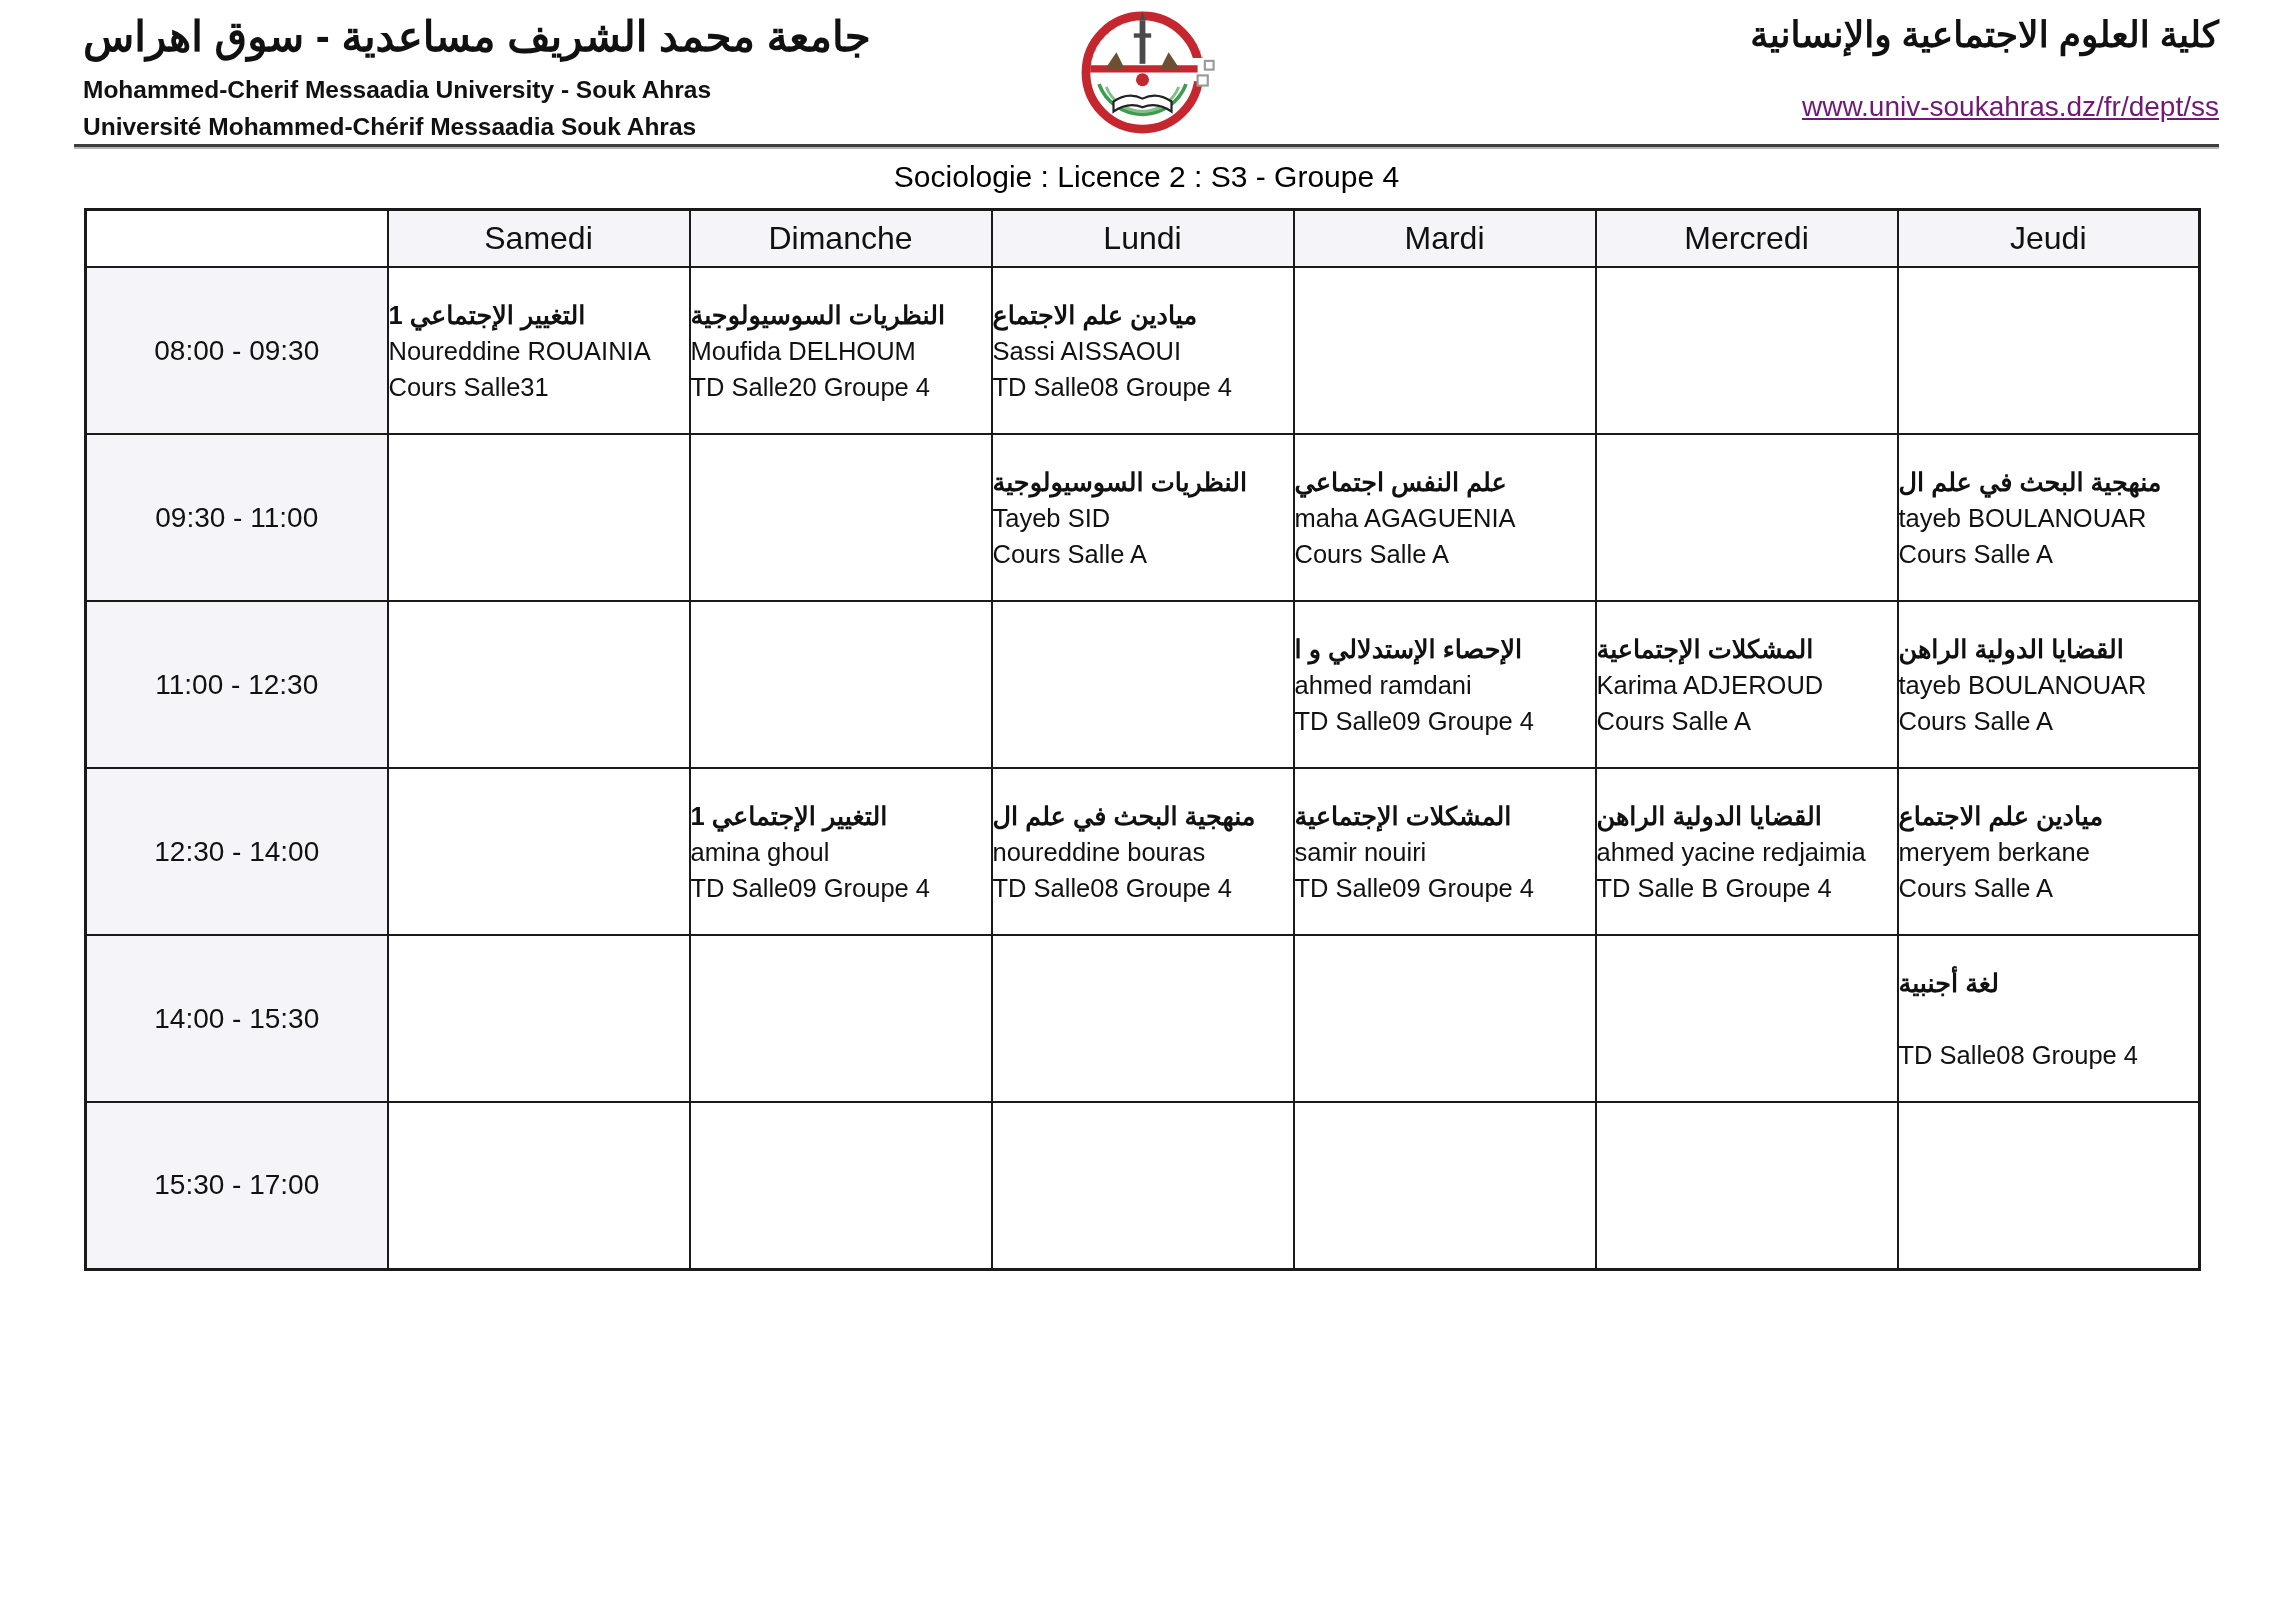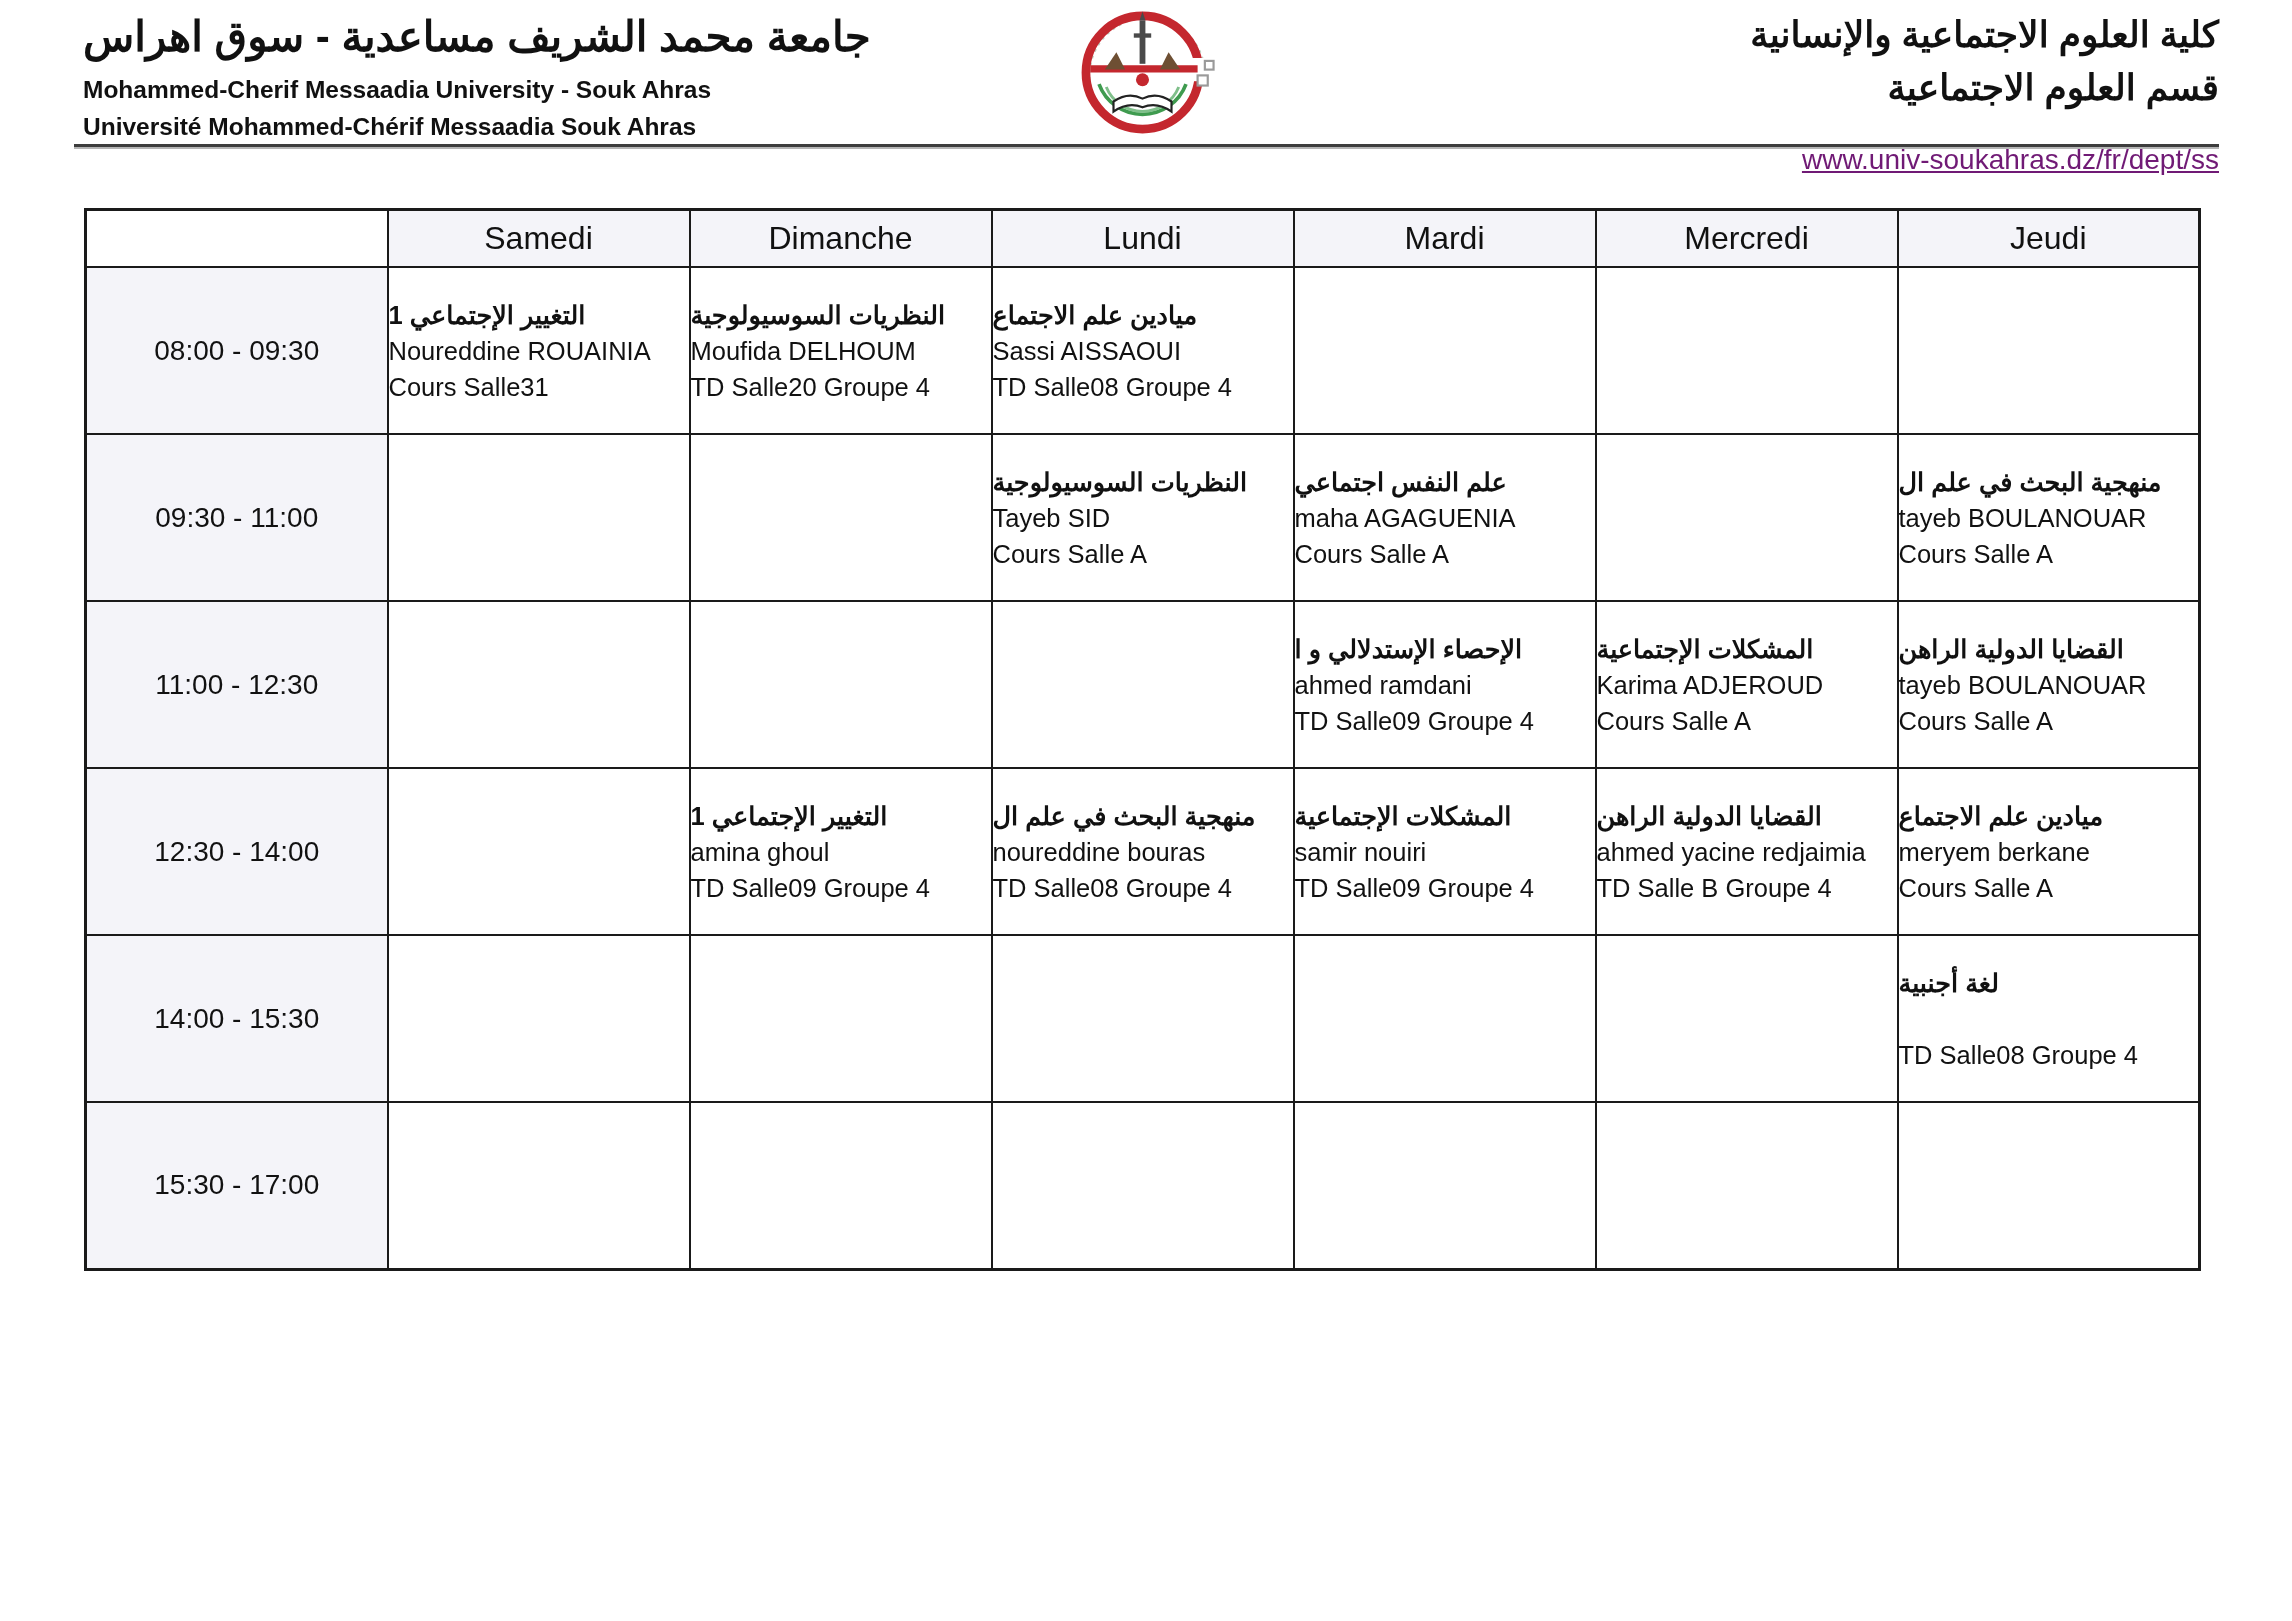--- a/index.html
+++ b/index.html
@@ -60,27 +60,27 @@
     <path d="M24,48 L32,36 L38,48 Z" fill="#6e4f33"></path>
     <path d="M62,48 L68,36 L76,48 Z" fill="#6e4f33"></path>
     <circle cx="50" cy="55" r="4.5" fill="#c4272e"></circle>
     <path d="M30,70 Q40,63 50,68 Q60,63 70,70 L70,77 Q60,70 50,74 Q40,70 30,77 Z" fill="#ffffff" stroke="#222222" stroke-width="1.5"></path>
     <rect x="88" y="52" width="7" height="7" fill="#ffffff" stroke="#9a9a9a" stroke-width="1.5"></rect>
     <rect x="93" y="42" width="6" height="6" fill="#ffffff" stroke="#9a9a9a" stroke-width="1.5"></rect>
   </svg>
 
   <div class="hdr-right">
     <div class="ar">كلية العلوم الاجتماعية والإنسانية</div>
-    <div class="ar">قسم العلوم الاجتماعية</div>
     <br>
     <a class="lnk" href="www.univ-soukahras.dz/fr/dept/ss">www.univ-soukahras.dz/fr/dept/ss</a>
   </div>
 
   <div class="rule"></div>
 
+  <div class="doc-title">Sociologie : Licence 2 : S3 - Groupe 4</div>
 
   <table class="sched">
     <colgroup>
       <col style="width:302px">
         <col style="width:302px">
         <col style="width:302px">
         <col style="width:302px">
       <col style="width:302px">
         <col style="width:302px">
         <col style="width:302px">

